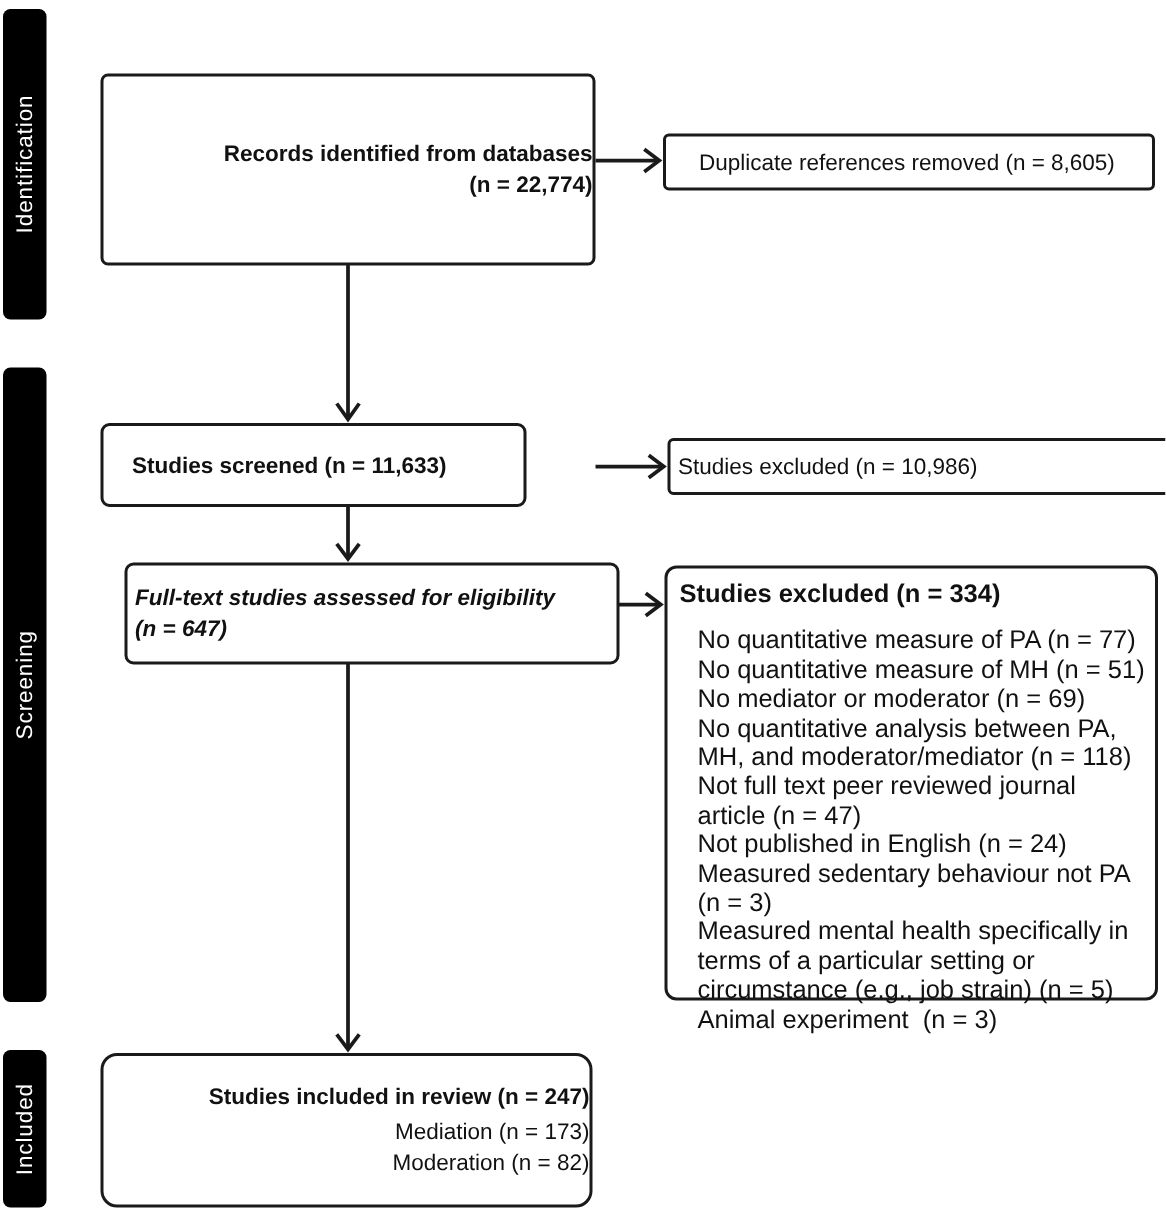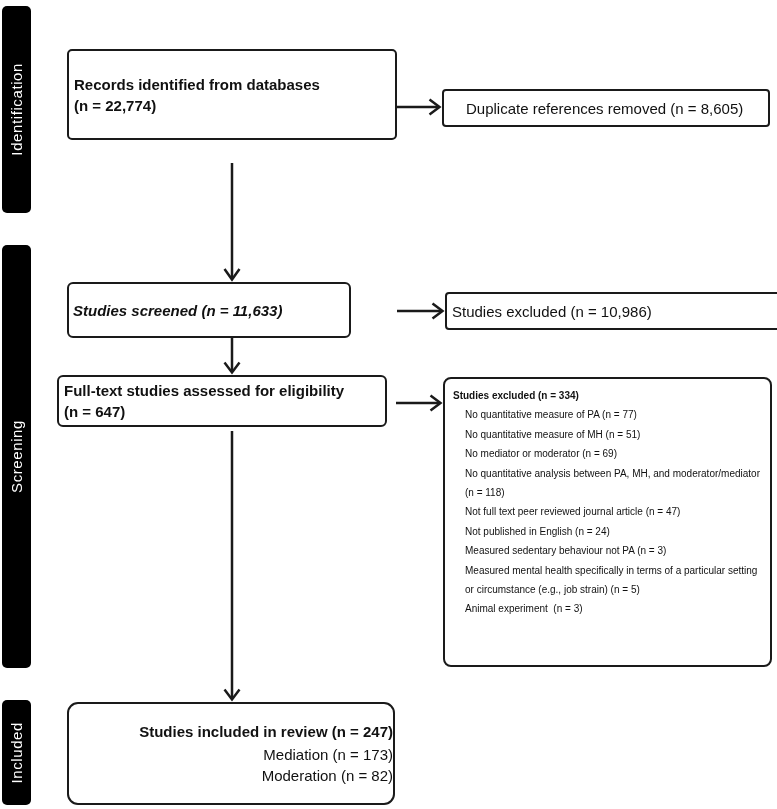--- a/index.html
+++ b/index.html
@@ -47,38 +47,38 @@
     border: 2.5px solid #1a1a1a;
     background: #ffffff;
     display: flex;
     flex-direction: column;
     justify-content: center;
     font-size: 15px;
     line-height: 21px;
   }
   .bold { font-weight: bold; }
 
-  .box-records   { left: 67px;  top: 49px;  width: 330px; height: 91px; border-radius: 5px;  padding-left: 5px; }
-  .box-screened  { left: 67px;  top: 282px; width: 284px; height: 56px;  border-radius: 6px;  padding-left: 4px; font-style: italic; }
-  .box-fulltext  { left: 57px;  top: 375px; width: 330px; height: 52px;  border-radius: 6px;  padding-left: 5px; }
+  .box-records   { left: 67px;  top: 49px;  width: 330px; height: 128px; border-radius: 5px;  padding-left: 5px; align-items: flex-end; }
+  .box-screened  { left: 67px;  top: 282px; width: 284px; height: 56px;  border-radius: 6px;  padding-left: 19px; }
+  .box-fulltext  { left: 83px;  top: 375px; width: 330px; height: 68px;  border-radius: 6px;  padding-left: 5px; font-style: italic; }
   .box-included  { left: 67px;  top: 702px; width: 328px; height: 103px; border-radius: 11px; padding-left: 6px; text-align: right; }
   .box-included .title { margin-bottom: 2px; }
 
   .box-duplicates       { left: 442px; top: 89px;  width: 328px; height: 38px; border-radius: 4px; padding-left: 22px; }
   .box-excluded-screen  { left: 445px; top: 292px; width: 340px; height: 38px; border-radius: 4px; padding-left: 5px; }
 
   .box-excluded-full {
     left: 443px; top: 377px; width: 329px; height: 290px;
     border-radius: 8px;
     justify-content: flex-start;
     padding: 7px 5px 5px 8px;
-    font-size: 10px;
+    font-size: 17px;
     line-height: 19.4px;
   }
-  .box-excluded-full .reasons { margin-left: 12px; }
+  .box-excluded-full .reasons { margin-left: 12px; margin-top: 12px; }
   .box-excluded-full .reason  { white-space: pre-wrap; }
 </style>
 </head>
 <body>
 
 <div class="stage">
 
   <svg class="arrows" viewBox="0 0 777 809">
     <g>
       <line x1="232" y1="163" x2="232" y2="279"></line>

